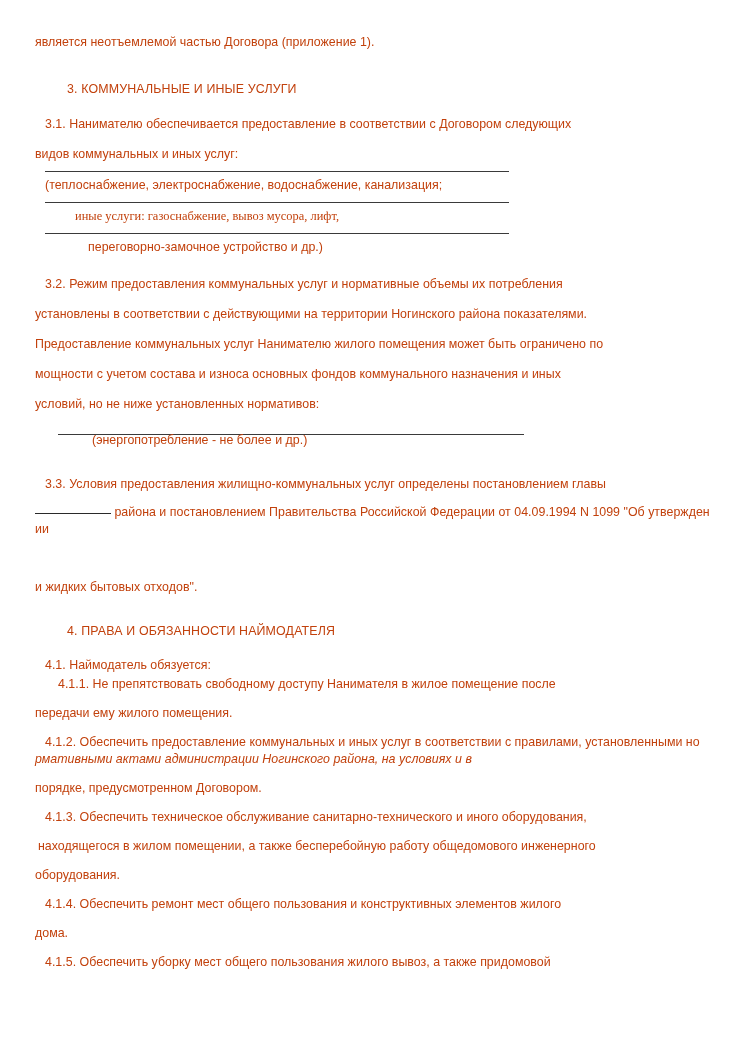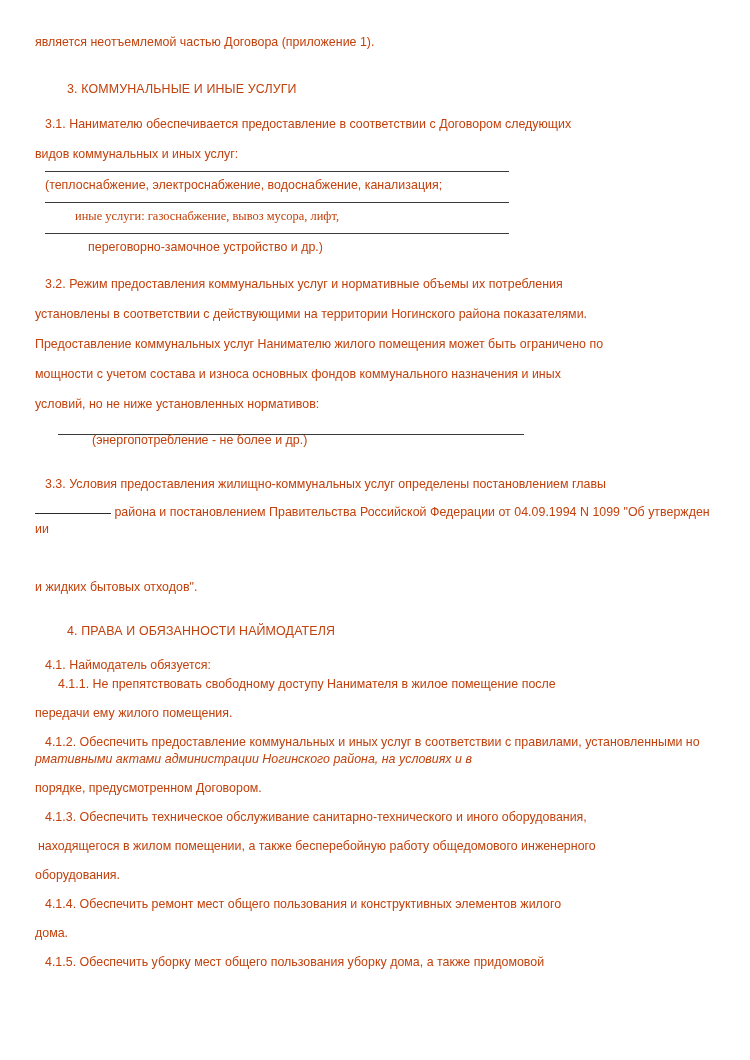--- a/index.html
+++ b/index.html
@@ -116,15 +116,15 @@
   <div class="line" style="left:45px; top:810px;">4.1.3. Обеспечить техническое обслуживание санитарно-технического и иного оборудования,</div>
 
   <div class="line" style="left:38px; top:839px;">находящегося в жилом помещении, а также бесперебойную работу общедомового инженерного</div>
 
   <div class="line" style="left:35px; top:868px;">оборудования.</div>
 
   <div class="line" style="left:45px; top:897px;">4.1.4. Обеспечить ремонт мест общего пользования и конструктивных элементов жилого</div>
 
   <div class="line" style="left:35px; top:926px;">дома.</div>
 
-  <div class="line" style="left:45px; top:955px;">4.1.5. Обеспечить уборку мест общего пользования уборку дома, а также придомовой</div>
+  <div class="line" style="left:45px; top:955px;">4.1.5. Обеспечить уборку мест общего пользования жилого вывоз, а также придомовой</div>
 
 </div>
 
 </body></html>

